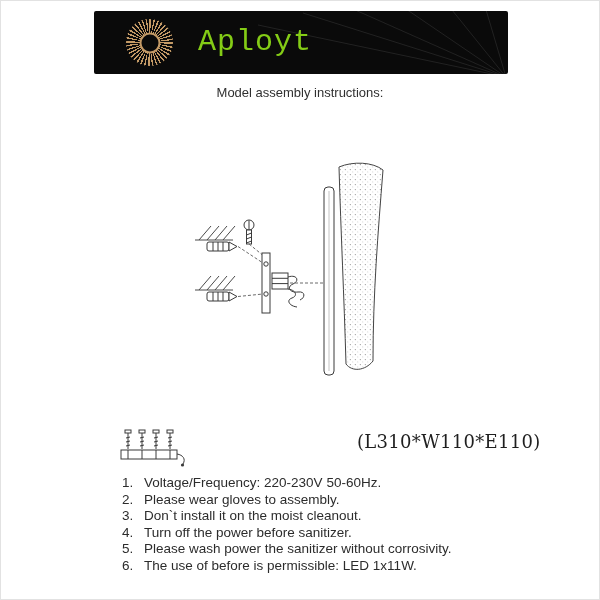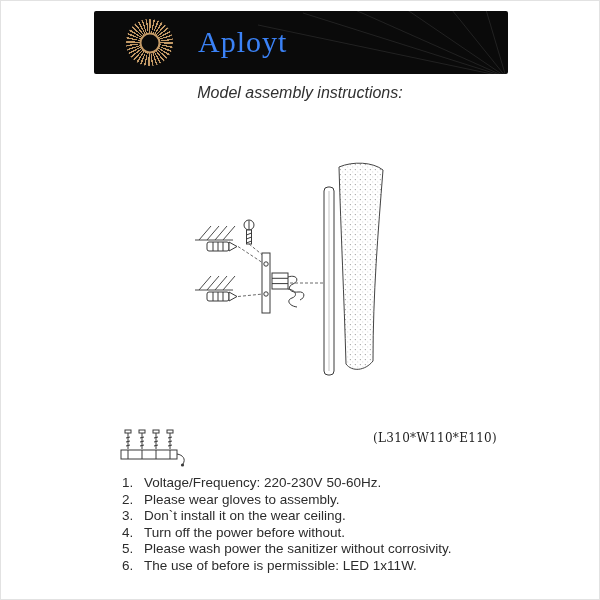--- a/index.html
+++ b/index.html
@@ -18,34 +18,34 @@
     position:absolute;left:32px;top:8px;width:47px;height:47px;border-radius:50%;
     background:repeating-conic-gradient(from 0deg,#c49a66 0deg 4deg,#0a0a0a 4deg 10deg);
   }
   .sunburst::after{
     content:"";position:absolute;left:50%;top:50%;width:21px;height:21px;
     transform:translate(-50%,-50%);border-radius:50%;
     background:#0a0a0a;border:2px solid #c49a66;box-sizing:border-box;
   }
   .brand{
     position:absolute;left:104px;top:50%;transform:translateY(-54%);
-    font-family:Liberation Serif, serif;font-size:30px;letter-spacing:1px;
-    color:#3b82f6;
+    font-family:Liberation Mono, monospace;font-size:30px;letter-spacing:1px;
+    color:#84cc16;
   }
   
   .subheader{
     position:absolute;left:0;top:84px;width:100%;text-align:center;
-    font-size:16px;line-height:16.5px;color:#303030;font-style:italic;
+    font-size:13px;line-height:16.5px;color:#303030;
   }
   
   .main-diagram{position:absolute;left:148px;top:142px;}
   .small-diagram{position:absolute;left:116px;top:424px;}
   .dims{
-    position:absolute;left:356px;top:430px;width:140px;text-align:right;
-    font-family:"DejaVu Serif", serif;font-size:12px;color:#1f1f1f;letter-spacing:.3px;
+    position:absolute;left:356px;top:430px;width:140px;text-align:center;
+    font-family:"DejaVu Serif", serif;font-size:18px;color:#1f1f1f;letter-spacing:.3px;
   }
   
   .instructions{
     position:absolute;left:121px;top:474px;width:460px;
     margin:0;padding:0;list-style:none;
     font-size:13.5px;line-height:16.5px;color:#2c2c2c;
   }
   .instructions li{display:flex;}
   .instructions .num{width:22px;flex:0 0 22px;}
   .instructions .txt{flex:1;}
@@ -184,25 +184,25 @@
     <li>
       <span class="num">1.</span>
       <span class="txt">Voltage/Frequency: 220-230V 50-60Hz.</span>
     </li>
     <li>
       <span class="num">2.</span>
       <span class="txt">Please wear gloves to assembly.</span>
     </li>
     <li>
       <span class="num">3.</span>
-      <span class="txt">Don`t install it on the wear ceiling.</span>
+      <span class="txt">Don`t install it on the moist cleanout.</span>
     </li>
     <li>
       <span class="num">4.</span>
-      <span class="txt">Turn off the power before without.</span>
+      <span class="txt">Turn off the power before sanitizer.</span>
     </li>
     <li>
       <span class="num">5.</span>
       <span class="txt">Please wash power the sanitizer without corrosivity.</span>
     </li>
     <li>
       <span class="num">6.</span>
       <span class="txt">The use of before is permissible: LED 1x11W.</span>
     </li>
   </ol>

